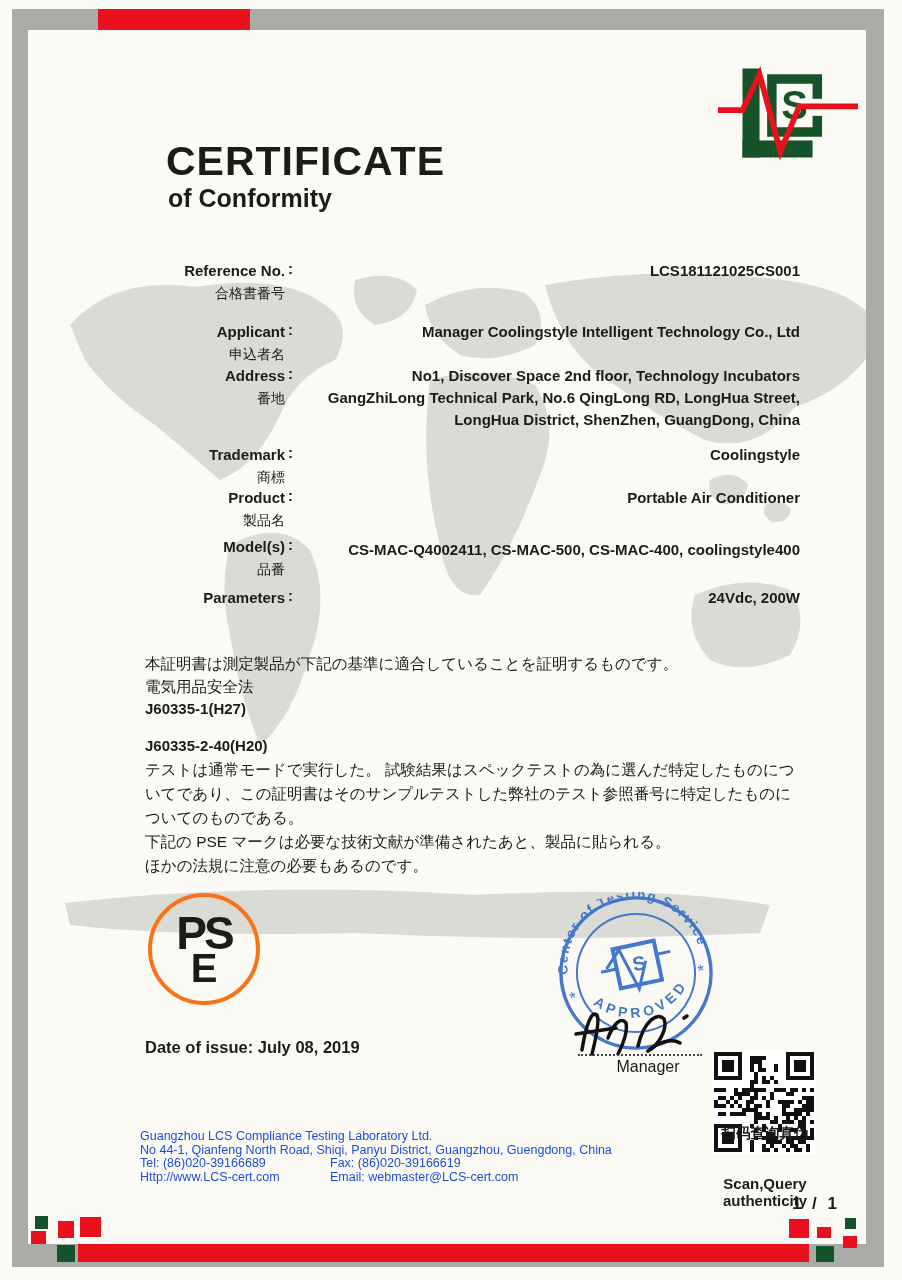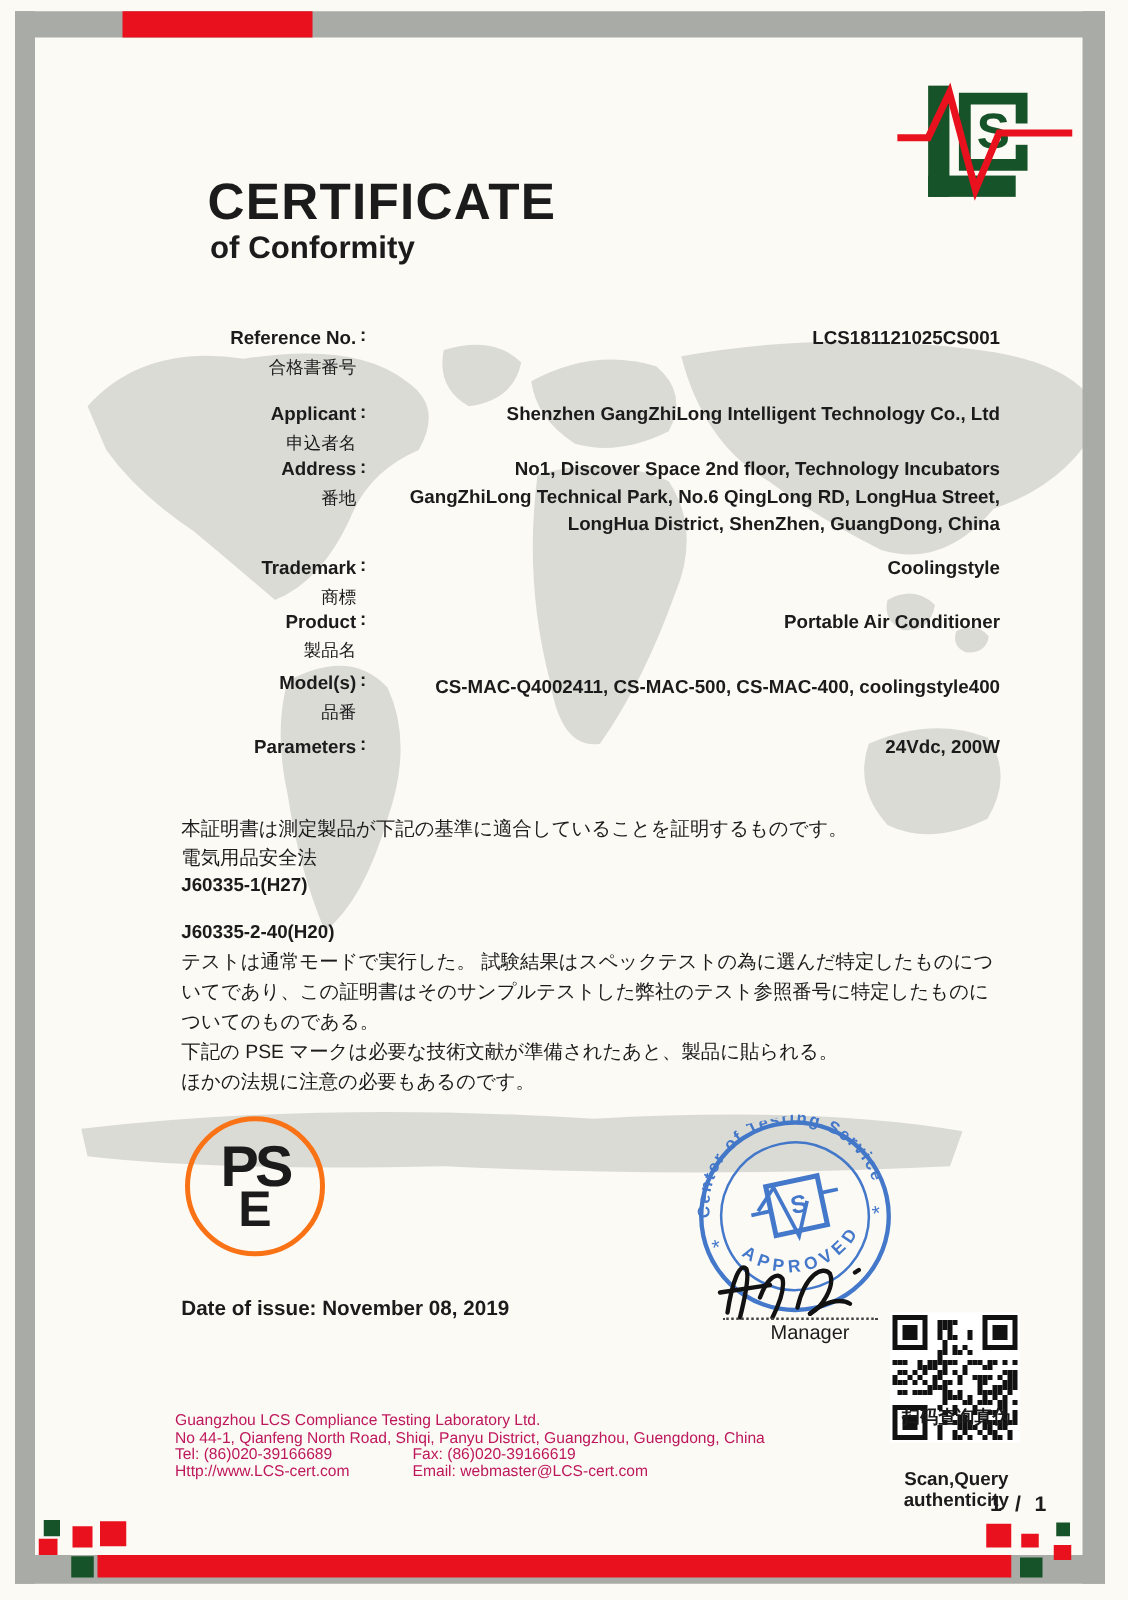--- a/index.html
+++ b/index.html
@@ -31,21 +31,21 @@
   .pse{width:104px;height:104px;border:4px solid #f97316;border-radius:50%;
        display:flex;flex-direction:column;align-items:center;justify-content:center;}
   .pse-ps{font-size:46px;font-weight:bold;letter-spacing:-3px;line-height:40px;}
   .pse-e{font-size:40px;font-weight:bold;line-height:34px;margin-top:-2px;}
   .date-line{font-size:16.5px;font-weight:bold;}
   .sig-line{border-bottom:2px dotted #444;}
   .manager{font-size:16px;text-align:center;}
   .qr-cap-zh{font-size:14.5px;font-weight:bold;text-align:center;}
   .qr-cap-en{font-size:15px;font-weight:bold;text-align:center;}
   .page-num{font-size:17px;font-weight:bold;letter-spacing:3px;text-align:center;}
-  .footer{font-size:12.5px;line-height:13.5px;color:#be185d;}
+  .footer{font-size:12.5px;line-height:13.5px;color:#1d4ed8;}
   .footer .cell{display:inline-block;width:190px;}
 </style>
 </head>
 <body>
 
 <svg id="worldmap" width="830" height="690" viewBox="0 0 830 690">
   <g fill="#dbdbd6">
     <path d="M15,60 Q60,10 140,22 Q230,8 270,40 Q300,60 280,95 Q240,112 225,150 Q202,200 165,215 Q130,185 100,160 Q55,130 30,95 Z"></path>
     <path d="M300,15 Q340,3 362,25 Q356,55 320,60 Q294,45 300,15 Z"></path>
     <path d="M175,280 Q225,253 255,285 Q276,330 255,390 Q236,455 205,480 Q184,430 175,370 Q164,320 175,280 Z"></path>
@@ -94,21 +94,21 @@
 
   <div class="abs" style="left:145px;top:260px;width:660px;height:400px;text-align:right;">
     <div class="field-row" style="top:0;">
       <div class="field-label"><span>Reference No.</span><div class="field-label-jp">合格書番号</div></div>
       <div class="field-colon">:</div>
       <div class="field-value">LCS181121025CS001</div>
     </div>
     <div class="field-row" style="top:61px;">
       <div class="field-label"><span>Applicant</span><div class="field-label-jp">申込者名</div></div>
       <div class="field-colon">:</div>
-      <div class="field-value">Shenzhen GangZhiLong Intelligent Technology Co., Ltd</div>
+      <div class="field-value">Manager Coolingstyle Intelligent Technology Co., Ltd</div>
     </div>
     <div class="field-row" style="top:105px;">
       <div class="field-label"><span>Address</span><div class="field-label-jp">番地</div></div>
       <div class="field-colon">:</div>
       <div class="field-value">No1, Discover Space 2nd floor, Technology Incubators
 GangZhiLong Technical Park, No.6 QingLong RD, LongHua Street,
 LongHua District, ShenZhen, GuangDong, China</div>
     </div>
     <div class="field-row" style="top:184px;">
       <div class="field-label"><span>Trademark</span><div class="field-label-jp">商標</div></div>
@@ -177,21 +177,21 @@
       <path d="M 4,32 L 44,26"></path>
       <path d="M 36,36 C 42,20 50,15 54,21 C 56,30 50,44 46,52"></path>
       <path d="M 66,44 C 72,18 86,10 92,17 C 96,27 86,44 76,49"></path>
       <path d="M 76,49 C 86,40 100,36 108,41"></path>
       <path d="M 112,16 l 3,-2"></path>
     </g>
   </svg>
   <div class="abs sig-line" style="left:578px;top:1036px;width:124px;height:18px;"></div>
   <div class="abs manager" style="left:598px;top:1058px;width:100px;">Manager</div>
 
-  <div class="abs date-line" style="left:145px;top:1038px;">Date of issue: November 08, 2019</div>
+  <div class="abs date-line" style="left:145px;top:1038px;">Date of issue: July 08, 2019</div>
 
   <svg id="qr-svg" class="abs" style="left:712px;top:1050px;background:#fff;" width="104" height="104" viewBox="0 0 104 104">
       <rect x="2" y="2" width="28" height="4" fill="#111"></rect>
       <rect x="2" y="26" width="28" height="4" fill="#111"></rect>
       <rect x="2" y="6" width="4" height="20" fill="#111"></rect>
       <rect x="26" y="6" width="4" height="20" fill="#111"></rect>
       <rect x="10" y="10" width="12" height="12" fill="#111"></rect>
       <rect x="74" y="2" width="28" height="4" fill="#111"></rect>
       <rect x="74" y="26" width="28" height="4" fill="#111"></rect>
       <rect x="74" y="6" width="4" height="20" fill="#111"></rect>

